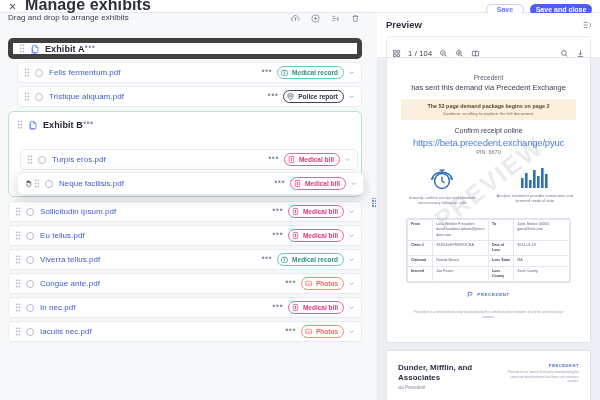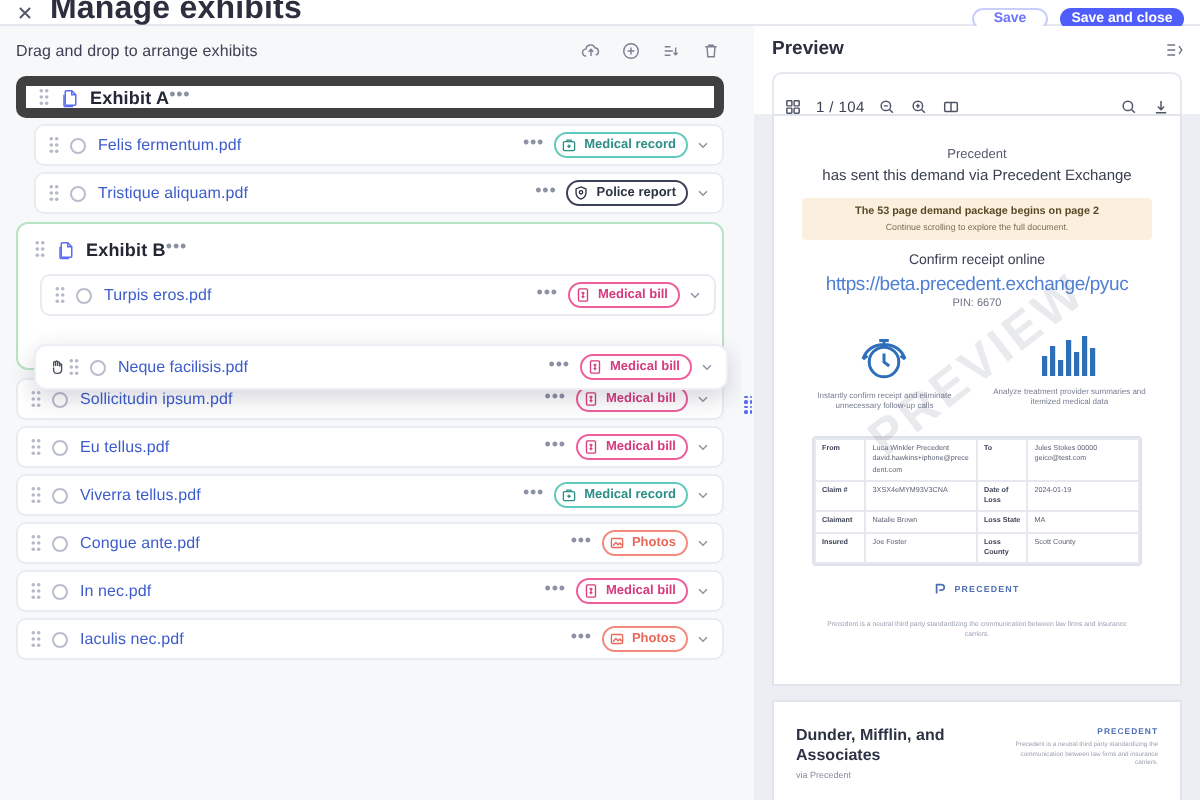--- a/index.html
+++ b/index.html
@@ -32,21 +32,21 @@
     font-size:7px;font-weight:600;display:flex;align-items:center;justify-content:center;
     margin-bottom:-4px;box-sizing:border-box;overflow:hidden;border:none;
   }
 
   
   .left{
     position:absolute;left:0;top:13px;width:371px;height:387px;
     background:#f7f8fa;box-sizing:border-box;overflow:hidden;
   }
   .left-head{
-    height:25px;display:flex;align-items:center;padding:0 10px 0 8px;box-sizing:border-box;
+    height:25px;display:flex;padding:0 10px 0 8px;box-sizing:border-box;
   }
   .left-head .hint{font-size:8px;color:#3d4153;letter-spacing:.05px;}
   .left-head .sp{flex:1 1 auto;}
   .tool-ic{width:11px;height:11px;margin-left:9px;color:#7b8093;display:block;}
 
   .list{
     position:absolute;left:0;top:25px;width:371px;height:362px;
     padding:0 9px 10px 8px;box-sizing:border-box;overflow:hidden;
   }
 
@@ -54,21 +54,21 @@
   .group{margin-bottom:4px;}
   .group.boxed{
     border:1px solid #b9e3c6;border-radius:6px;background:#ffffff;
     padding:2px;box-sizing:border-box;
   }
   .exhibit-row{
     height:21px;background:#fff;border-radius:5px;
     display:flex;align-items:center;padding:0 8px 0 6px;box-sizing:border-box;
     border:5px solid #404040;margin-bottom:3px;
   }
-  .group.boxed .exhibit-row{border:none;margin-bottom:2px;}
+  .group.boxed .exhibit-row{border:none;margin-bottom:14px;}
   .exhibit-row .name{font-size:9px;font-weight:600;color:#232735;letter-spacing:.1px;}
 
   .file-row{
     height:21px;background:#fff;border:1px solid #e9ebf2;border-radius:5px;
     display:flex;align-items:center;padding:0 5px 0 6px;box-sizing:border-box;
     margin-bottom:3px;
   }
   .group.boxed .file-row{margin-left:9px;margin-right:1px;}
   .file-row .fname{
     font-size:8px;color:#3d5ccc;font-weight:500;letter-spacing:.05px;white-space:nowrap;

